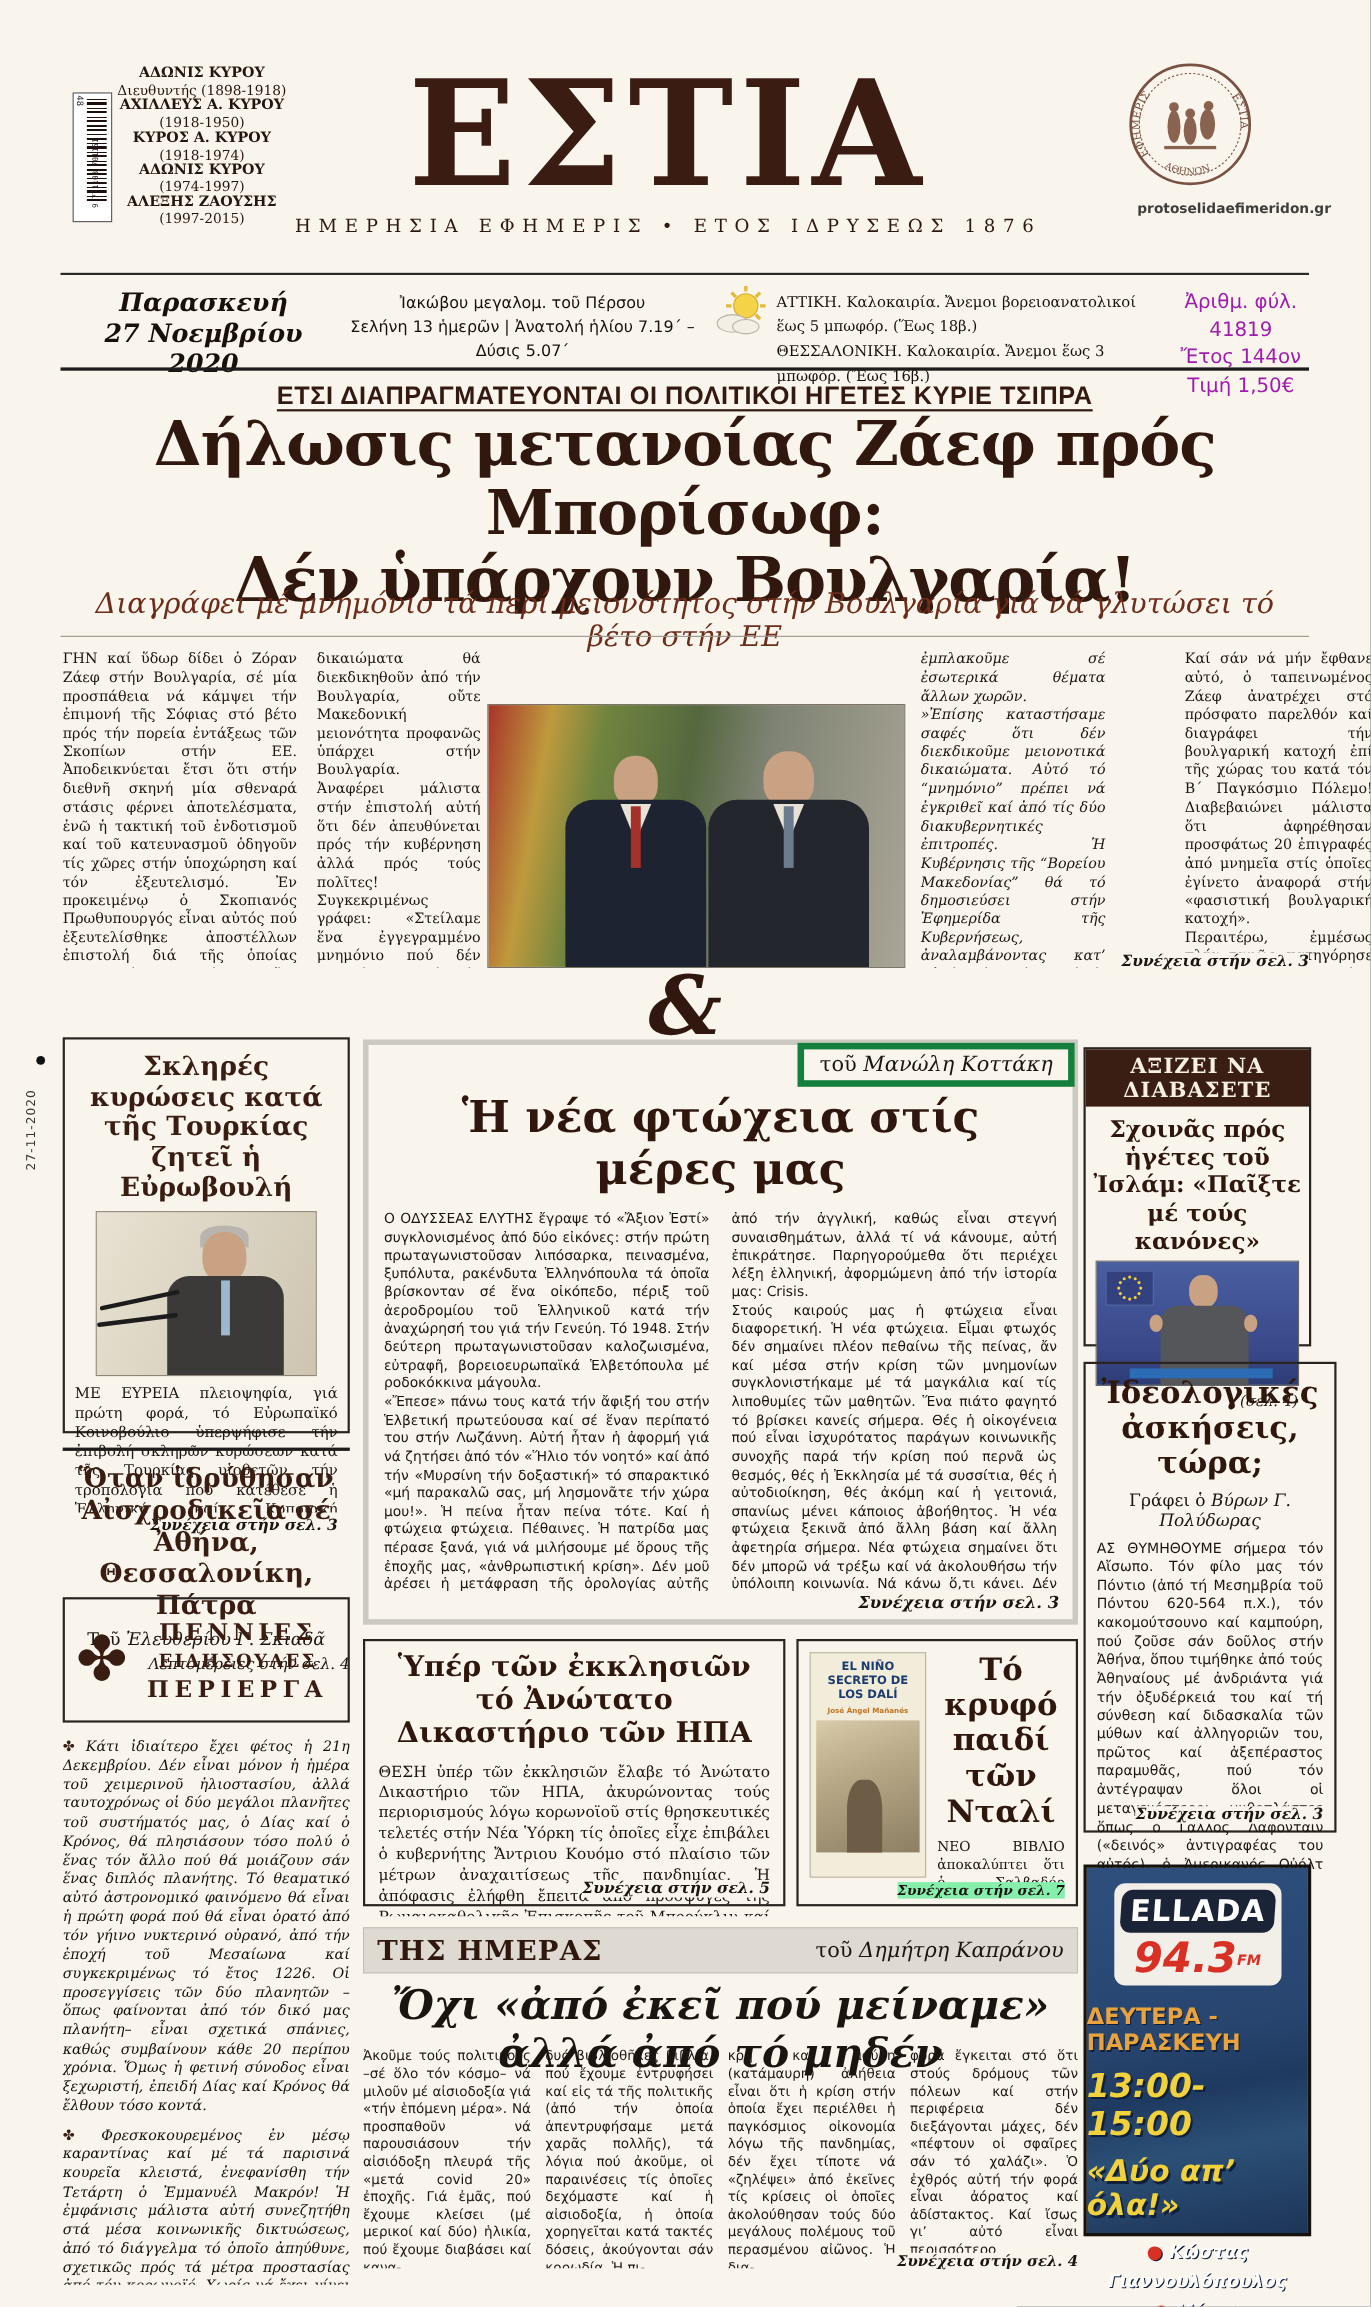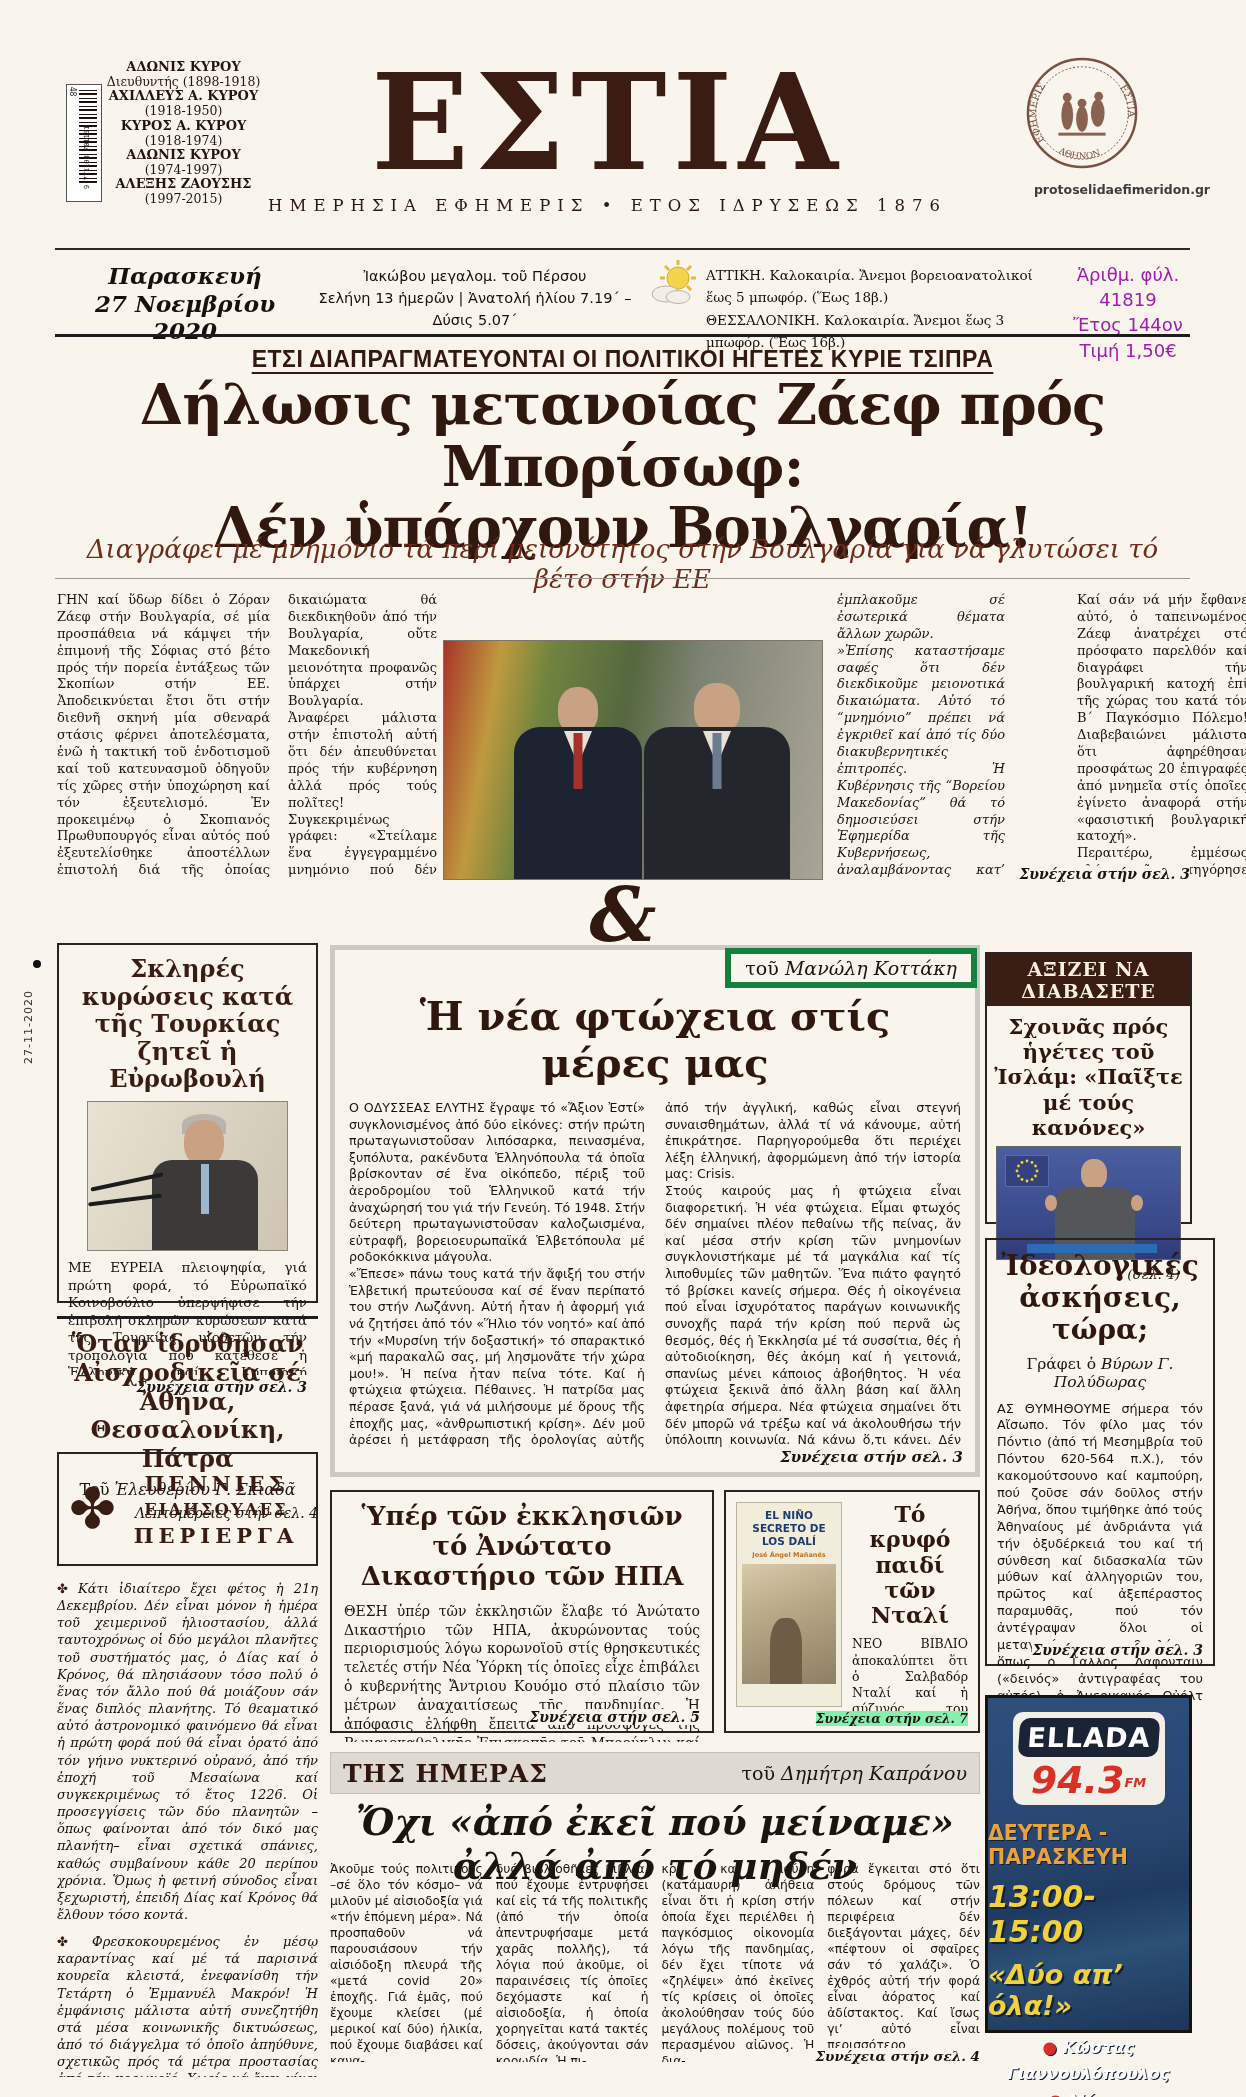--- a/index.html
+++ b/index.html
@@ -106,21 +106,21 @@
   .boxC .bd{margin-top:10px;height:140px;overflow:hidden;font-size:14px;line-height:1.35;text-align:justify;}
   .boxC .cont{position:absolute;right:12px;bottom:6px;background:#f9f5ec;font-weight:bold;font-style:italic;font-size:14px;}
 
   .boxD{left:724px;top:1490px;width:256px;height:243px;border:2px solid #2a2421;box-sizing:border-box;padding:10px;position:absolute;display:flex;gap:10px;}
   .bookcover{width:106px;height:205px;background:#f2ecdb;border:1px solid #b9b2a0;box-sizing:border-box;padding:6px 5px;text-align:center;flex:none;}
   .bookcover .bt{font-family:"DejaVu Sans",sans-serif;font-weight:bold;font-size:10.5px;line-height:1.25;color:#1c3b6e;}
   .bookcover .ba{font-family:"DejaVu Sans",sans-serif;font-size:6.5px;color:#c0731f;margin-top:3px;font-weight:bold;}
   .bookcover .bimg{margin-top:5px;height:120px;background:linear-gradient(160deg,#d8cbaa 0%,#b7a887 40%,#8d7f63 100%);position:relative;}
   .bookcover .bimg:after{content:"";position:absolute;left:30%;bottom:0;width:34%;height:55%;background:#6e5d46;border-radius:40% 40% 0 0;}
   .dali-right{flex:1;display:flex;flex-direction:column;}
-  .boxD .ttl{text-align:center;font-size:22px;line-height:1.15;font-weight:bold;color:#2f170d;}
+  .boxD .ttl{text-align:center;font-size:28px;line-height:1.15;font-weight:bold;color:#2f170d;}
   .boxD .bd{margin-top:8px;font-size:12.5px;line-height:1.3;text-align:justify;height:125px;overflow:hidden;}
   .boxD .cont{position:absolute;right:10px;bottom:5px;background:#86efac;font-weight:bold;font-style:italic;font-size:12.5px;}
 
   
   .tibar{left:330px;top:1752px;width:650px;height:42px;background:#dedad2;border:1px solid #c3bfb5;box-sizing:border-box;
          display:flex;align-items:center;justify-content:space-between;padding:0 12px;}
   .tibar .lbl{font-size:25px;font-weight:bold;color:#2f170d;letter-spacing:1px;}
   .tibar .by{font-size:19px;}
   .tititle{left:330px;top:1800px;width:650px;text-align:center;font-size:37px;font-weight:bold;font-style:italic;color:#1c1410;}
   .ticols{left:330px;top:1862px;width:650px;height:200px;display:flex;gap:13px;position:absolute;}

